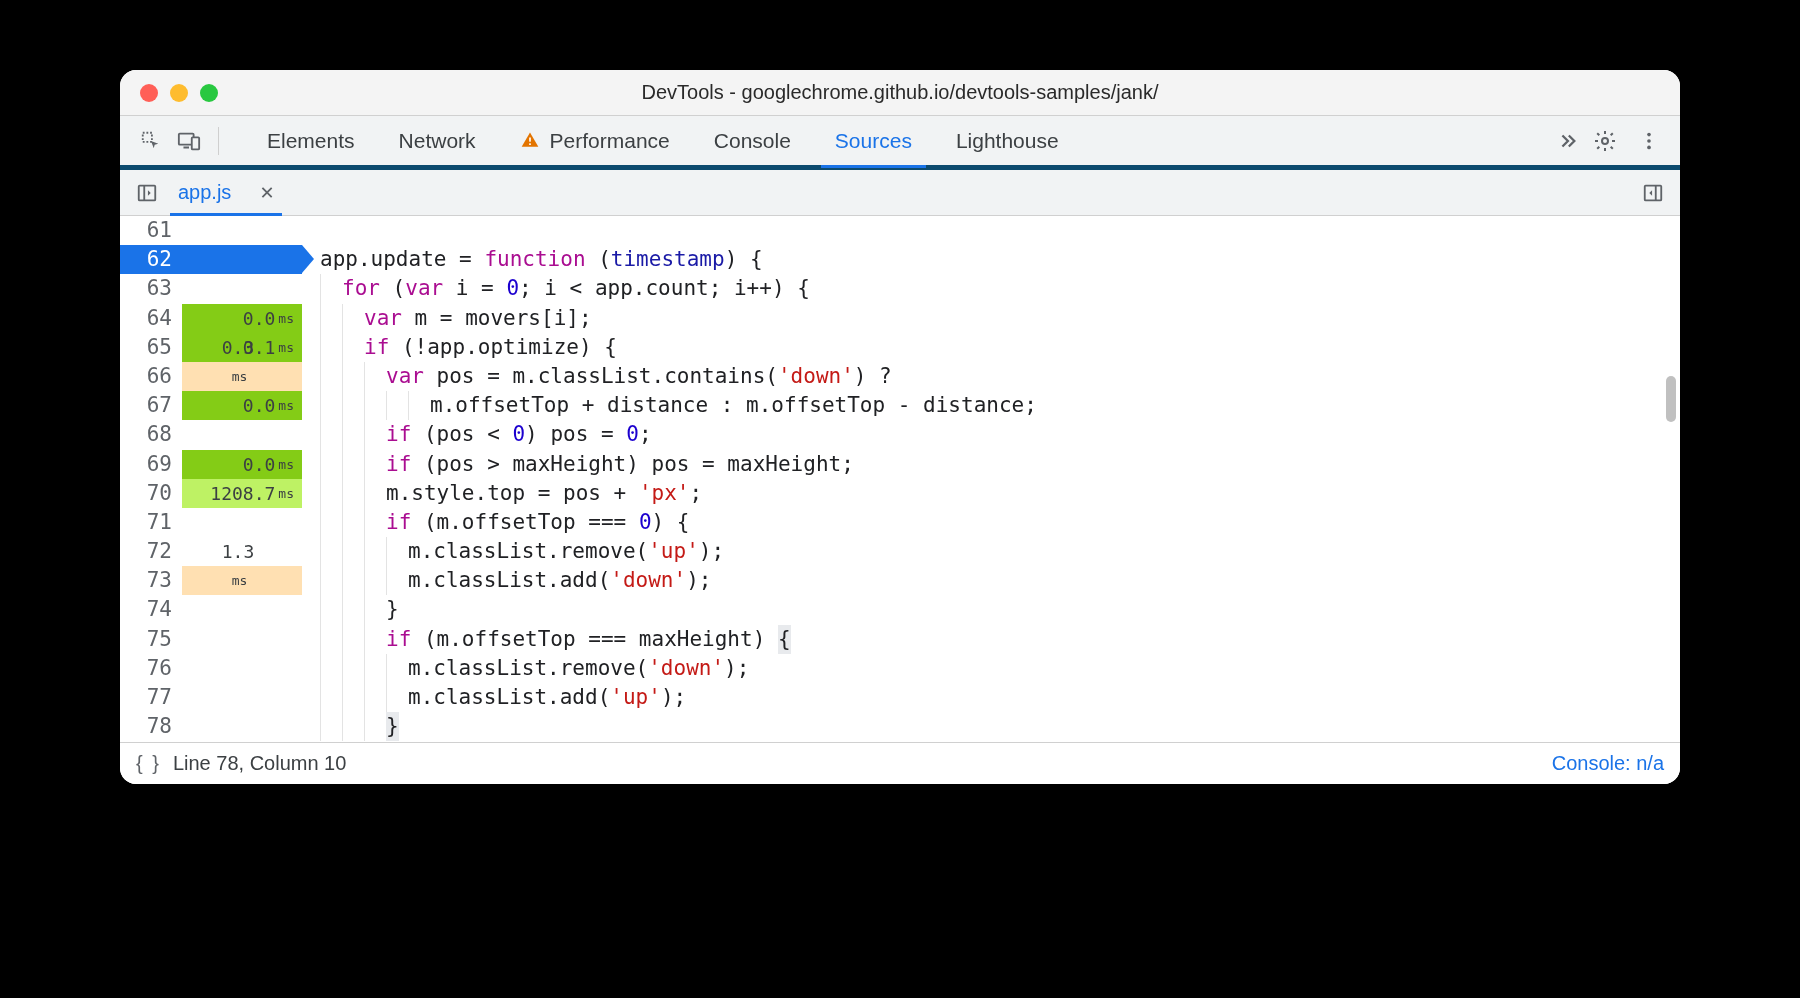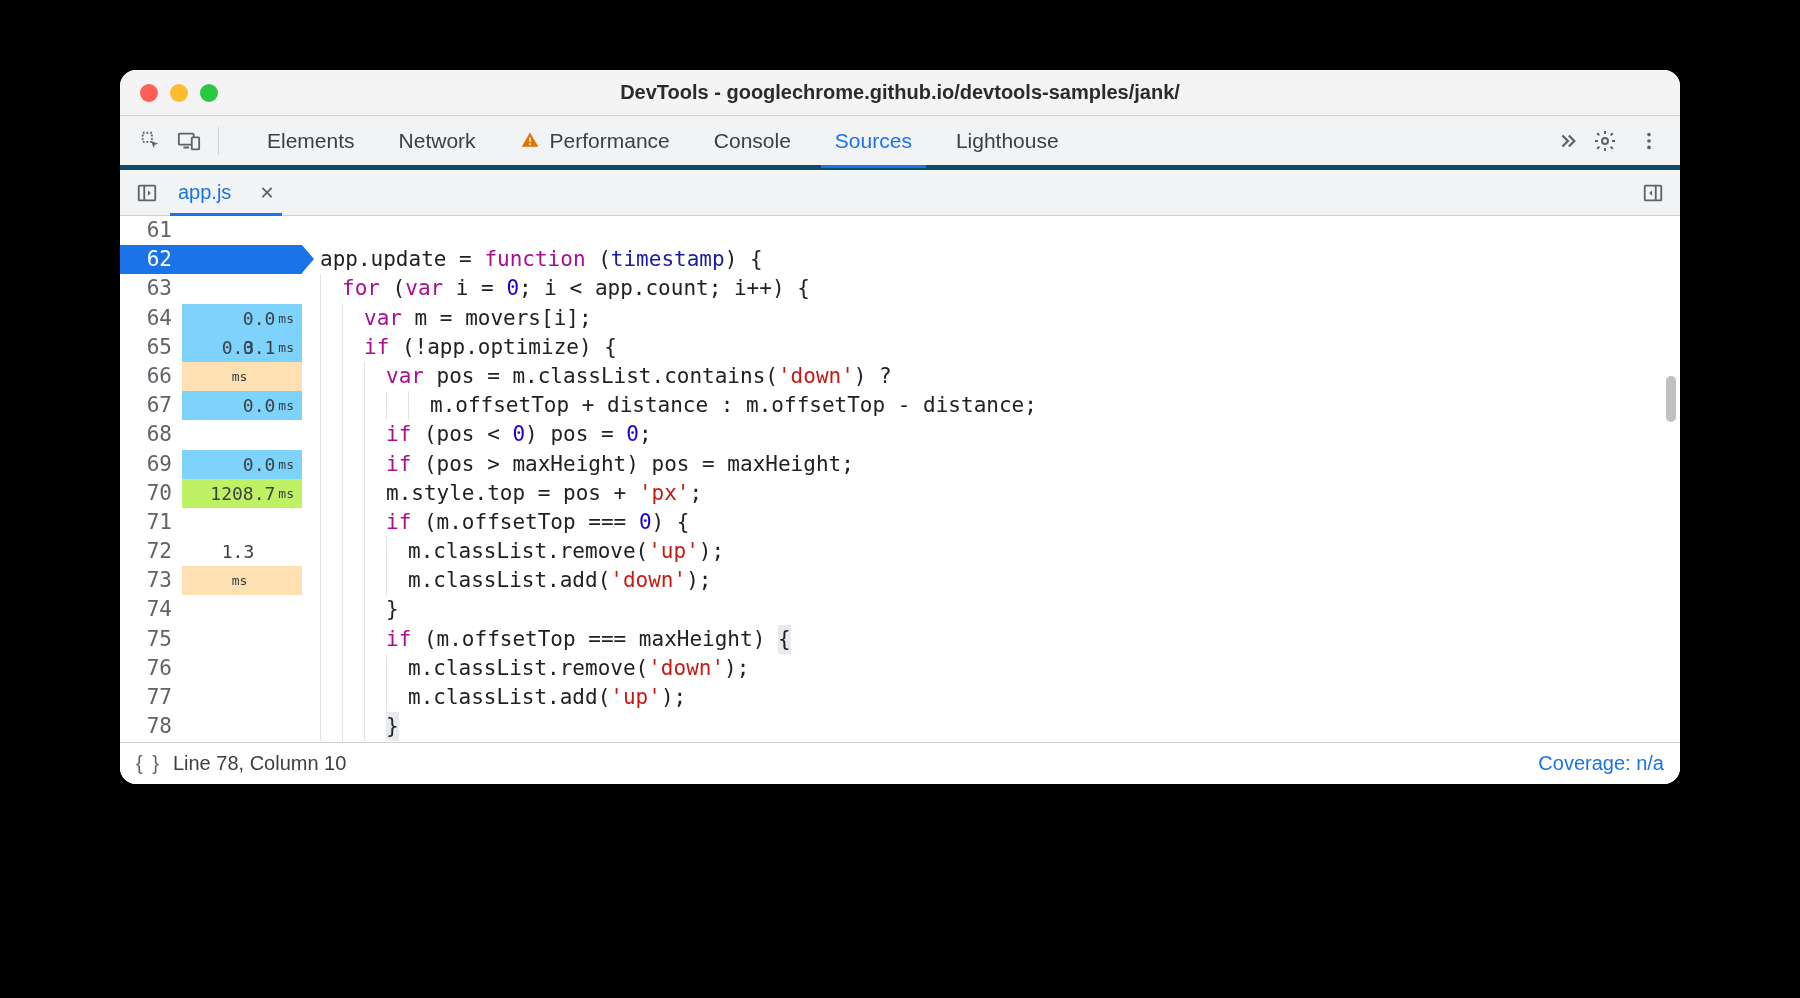--- a/index.html
+++ b/index.html
@@ -38,21 +38,21 @@
   width: 18px; height: 18px; border-radius: 50%;
 }
 .tl-red { background: #ff5f57; }
 .tl-yellow { background: #febc2e; }
 .tl-green { background: #28c840; }
 .title-text {
   position: absolute;
   left: 0; right: 0;
   text-align: center;
   font-size: 20px;
-  font-weight: 700;
+  font-weight: 400;
   color: #2a2a2a;
   pointer-events: none;
 }
 .toolbar {
   height: 54px;
   background: #f1f3f4;
   border-bottom: 5px solid #0c4a6e;
   display: flex;
   align-items: center;
   padding: 0 14px;
@@ -167,21 +167,21 @@
   width: 120px;
   text-align: right;
   padding-right: 8px;
   font-size: 18px;
   color: #3c4043;
   height: 100%;
   display: flex;
   align-items: center;
   justify-content: flex-end;
 }
-.timing.shade1 { background: #7dd3fc; text-align: center; }
+.timing.shade1 { background: #84cc16; text-align: center; }
 .timing.shade2 { background: #ffe0b2; flex-direction: column; }
 .timing.shade3 { background: #bef264; }
 .ms-unit { font-size: 13px; margin-left: 3px; }
 .code {
   flex: 1;
   white-space: pre;
   position: relative;
   overflow: hidden;
 }
 .code-line {
@@ -420,16 +420,16 @@
           <div class="timing "></div>
         </div>
       </div>
     <div class="code" id="code"><div class="code-line"></div><div class="code-line"><span>app.update = </span><span class="tok-kw">function</span><span> (</span><span class="tok-def">timestamp</span><span>) {</span></div><div class="code-line"><span class="indent-guide"></span><span class="tok-kw">for</span><span> (</span><span class="tok-kw">var</span><span> i = </span><span class="tok-num">0</span><span>; i &lt; app.count; i++) {</span></div><div class="code-line"><span class="indent-guide"></span><span class="indent-guide"></span><span class="tok-kw">var</span><span> m = movers[i];</span></div><div class="code-line"><span class="indent-guide"></span><span class="indent-guide"></span><span class="tok-kw">if</span><span> (!app.optimize) {</span></div><div class="code-line"><span class="indent-guide"></span><span class="indent-guide"></span><span class="indent-guide"></span><span class="tok-kw">var</span><span> pos = m.classList.contains(</span><span class="tok-str">'down'</span><span>) ?</span></div><div class="code-line"><span class="indent-guide"></span><span class="indent-guide"></span><span class="indent-guide"></span><span class="indent-guide"></span><span class="indent-guide"></span><span>m.offsetTop + distance : m.offsetTop - distance;</span></div><div class="code-line"><span class="indent-guide"></span><span class="indent-guide"></span><span class="indent-guide"></span><span class="tok-kw">if</span><span> (pos &lt; </span><span class="tok-num">0</span><span>) pos = </span><span class="tok-num">0</span><span>;</span></div><div class="code-line"><span class="indent-guide"></span><span class="indent-guide"></span><span class="indent-guide"></span><span class="tok-kw">if</span><span> (pos &gt; maxHeight) pos = maxHeight;</span></div><div class="code-line"><span class="indent-guide"></span><span class="indent-guide"></span><span class="indent-guide"></span><span>m.style.top = pos + </span><span class="tok-str">'px'</span><span>;</span></div><div class="code-line"><span class="indent-guide"></span><span class="indent-guide"></span><span class="indent-guide"></span><span class="tok-kw">if</span><span> (m.offsetTop === </span><span class="tok-num">0</span><span>) {</span></div><div class="code-line"><span class="indent-guide"></span><span class="indent-guide"></span><span class="indent-guide"></span><span class="indent-guide"></span><span>m.classList.remove(</span><span class="tok-str">'up'</span><span>);</span></div><div class="code-line"><span class="indent-guide"></span><span class="indent-guide"></span><span class="indent-guide"></span><span class="indent-guide"></span><span>m.classList.add(</span><span class="tok-str">'down'</span><span>);</span></div><div class="code-line"><span class="indent-guide"></span><span class="indent-guide"></span><span class="indent-guide"></span><span>}</span></div><div class="code-line"><span class="indent-guide"></span><span class="indent-guide"></span><span class="indent-guide"></span><span class="tok-kw">if</span><span> (m.offsetTop === maxHeight) </span><span class="hl-brace">{</span></div><div class="code-line"><span class="indent-guide"></span><span class="indent-guide"></span><span class="indent-guide"></span><span class="indent-guide"></span><span>m.classList.remove(</span><span class="tok-str">'down'</span><span>);</span></div><div class="code-line"><span class="indent-guide"></span><span class="indent-guide"></span><span class="indent-guide"></span><span class="indent-guide"></span><span>m.classList.add(</span><span class="tok-str">'up'</span><span>);</span></div><div class="code-line"><span class="indent-guide"></span><span class="indent-guide"></span><span class="indent-guide"></span><span class="hl-brace">}</span></div></div>
     <div class="scrollbar-thumb"></div>
   </div>
 
   <div class="statusbar">
     <span class="braces-icon">{ }</span>
     <span>Line 78, Column 10</span>
-    <span class="right">Coverage: n/a</span>
+    <span class="right">Console: n/a</span>
   </div>
 
 </div>
 
 </body></html>

